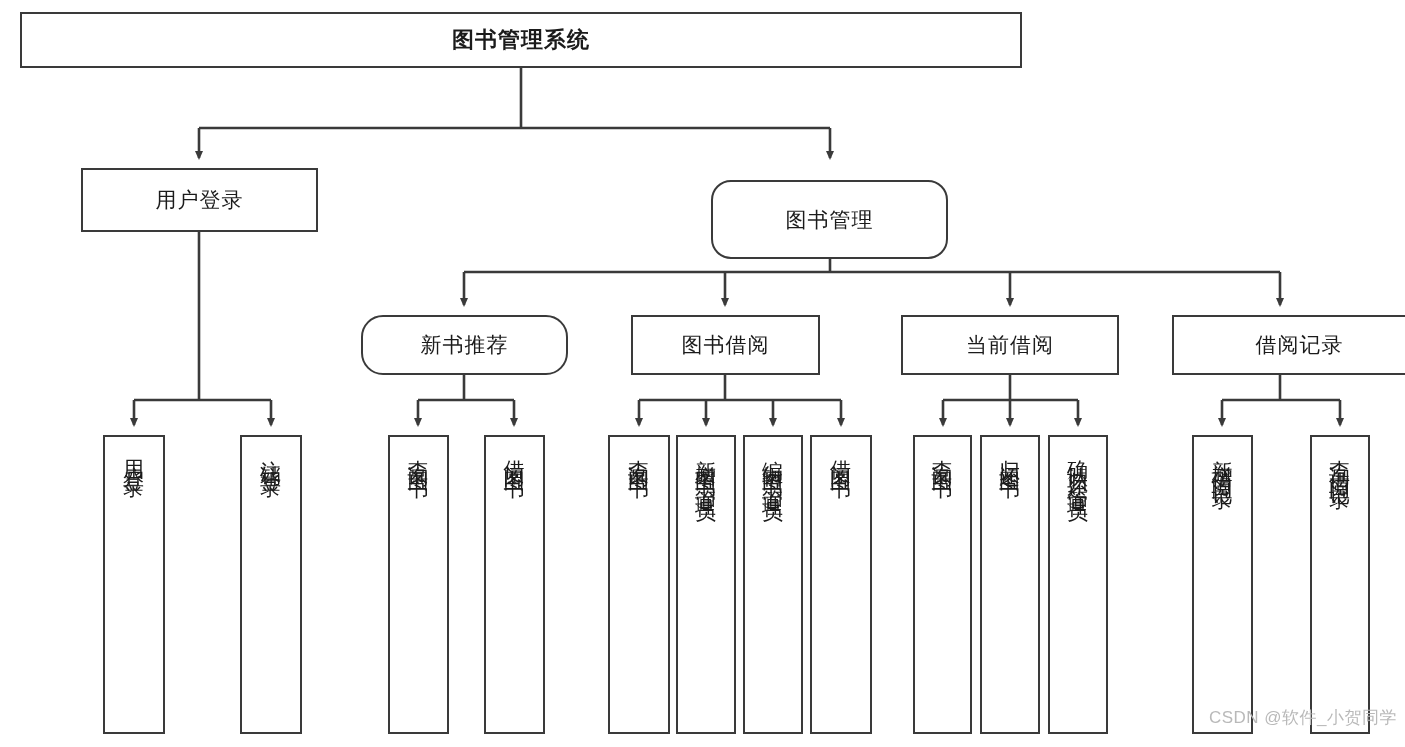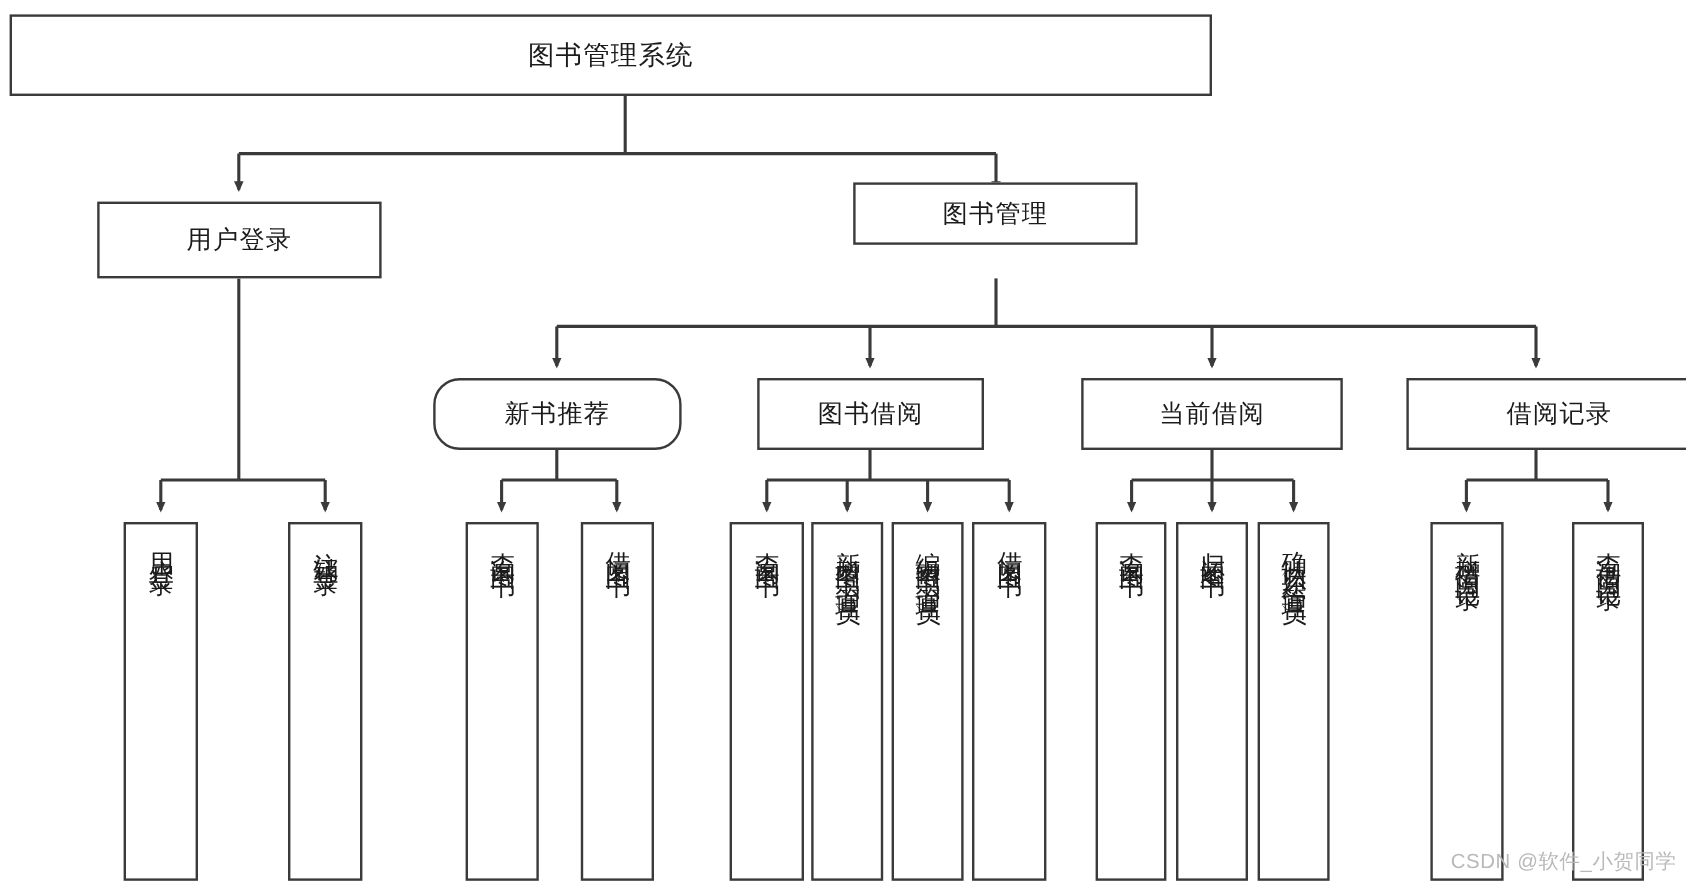--- a/index.html
+++ b/index.html
@@ -95,28 +95,28 @@
       <path d="M1010,400 L1010,425" marker-end="url(#arrow)"></path>
       <path d="M1078,400 L1078,425" marker-end="url(#arrow)"></path>
 
       <path d="M1280,375 L1280,400"></path>
       <path d="M1222,400 L1340,400"></path>
       <path d="M1222,400 L1222,425" marker-end="url(#arrow)"></path>
       <path d="M1340,400 L1340,425" marker-end="url(#arrow)"></path>
     </g>
   </svg>
 
-  <div class="node root" style="left:8px;top:12px;width:1002px;height:68px;">
+  <div class="node root" style="left:20px;top:12px;width:1002px;height:56px;font-weight:bold;">
     <span>图书管理系统</span>
   </div>
 
   <div class="node h" style="left:81px;top:168px;width:237px;height:64px;">
     <span>用户登录</span>
   </div>
-  <div class="node h" style="left:711px;top:152px;width:237px;height:52px;">
+  <div class="node h" style="left:711px;top:180px;width:237px;height:79px;border-radius:20px;">
     <span>图书管理</span>
   </div>
 
   <div class="node h" style="left:361px;top:315px;width:207px;height:60px;border-radius:22px;">
     <span>新书推荐</span>
   </div>
   <div class="node h" style="left:631px;top:315px;width:189px;height:60px;">
     <span>图书借阅</span>
   </div>
   <div class="node h" style="left:901px;top:315px;width:218px;height:60px;">

